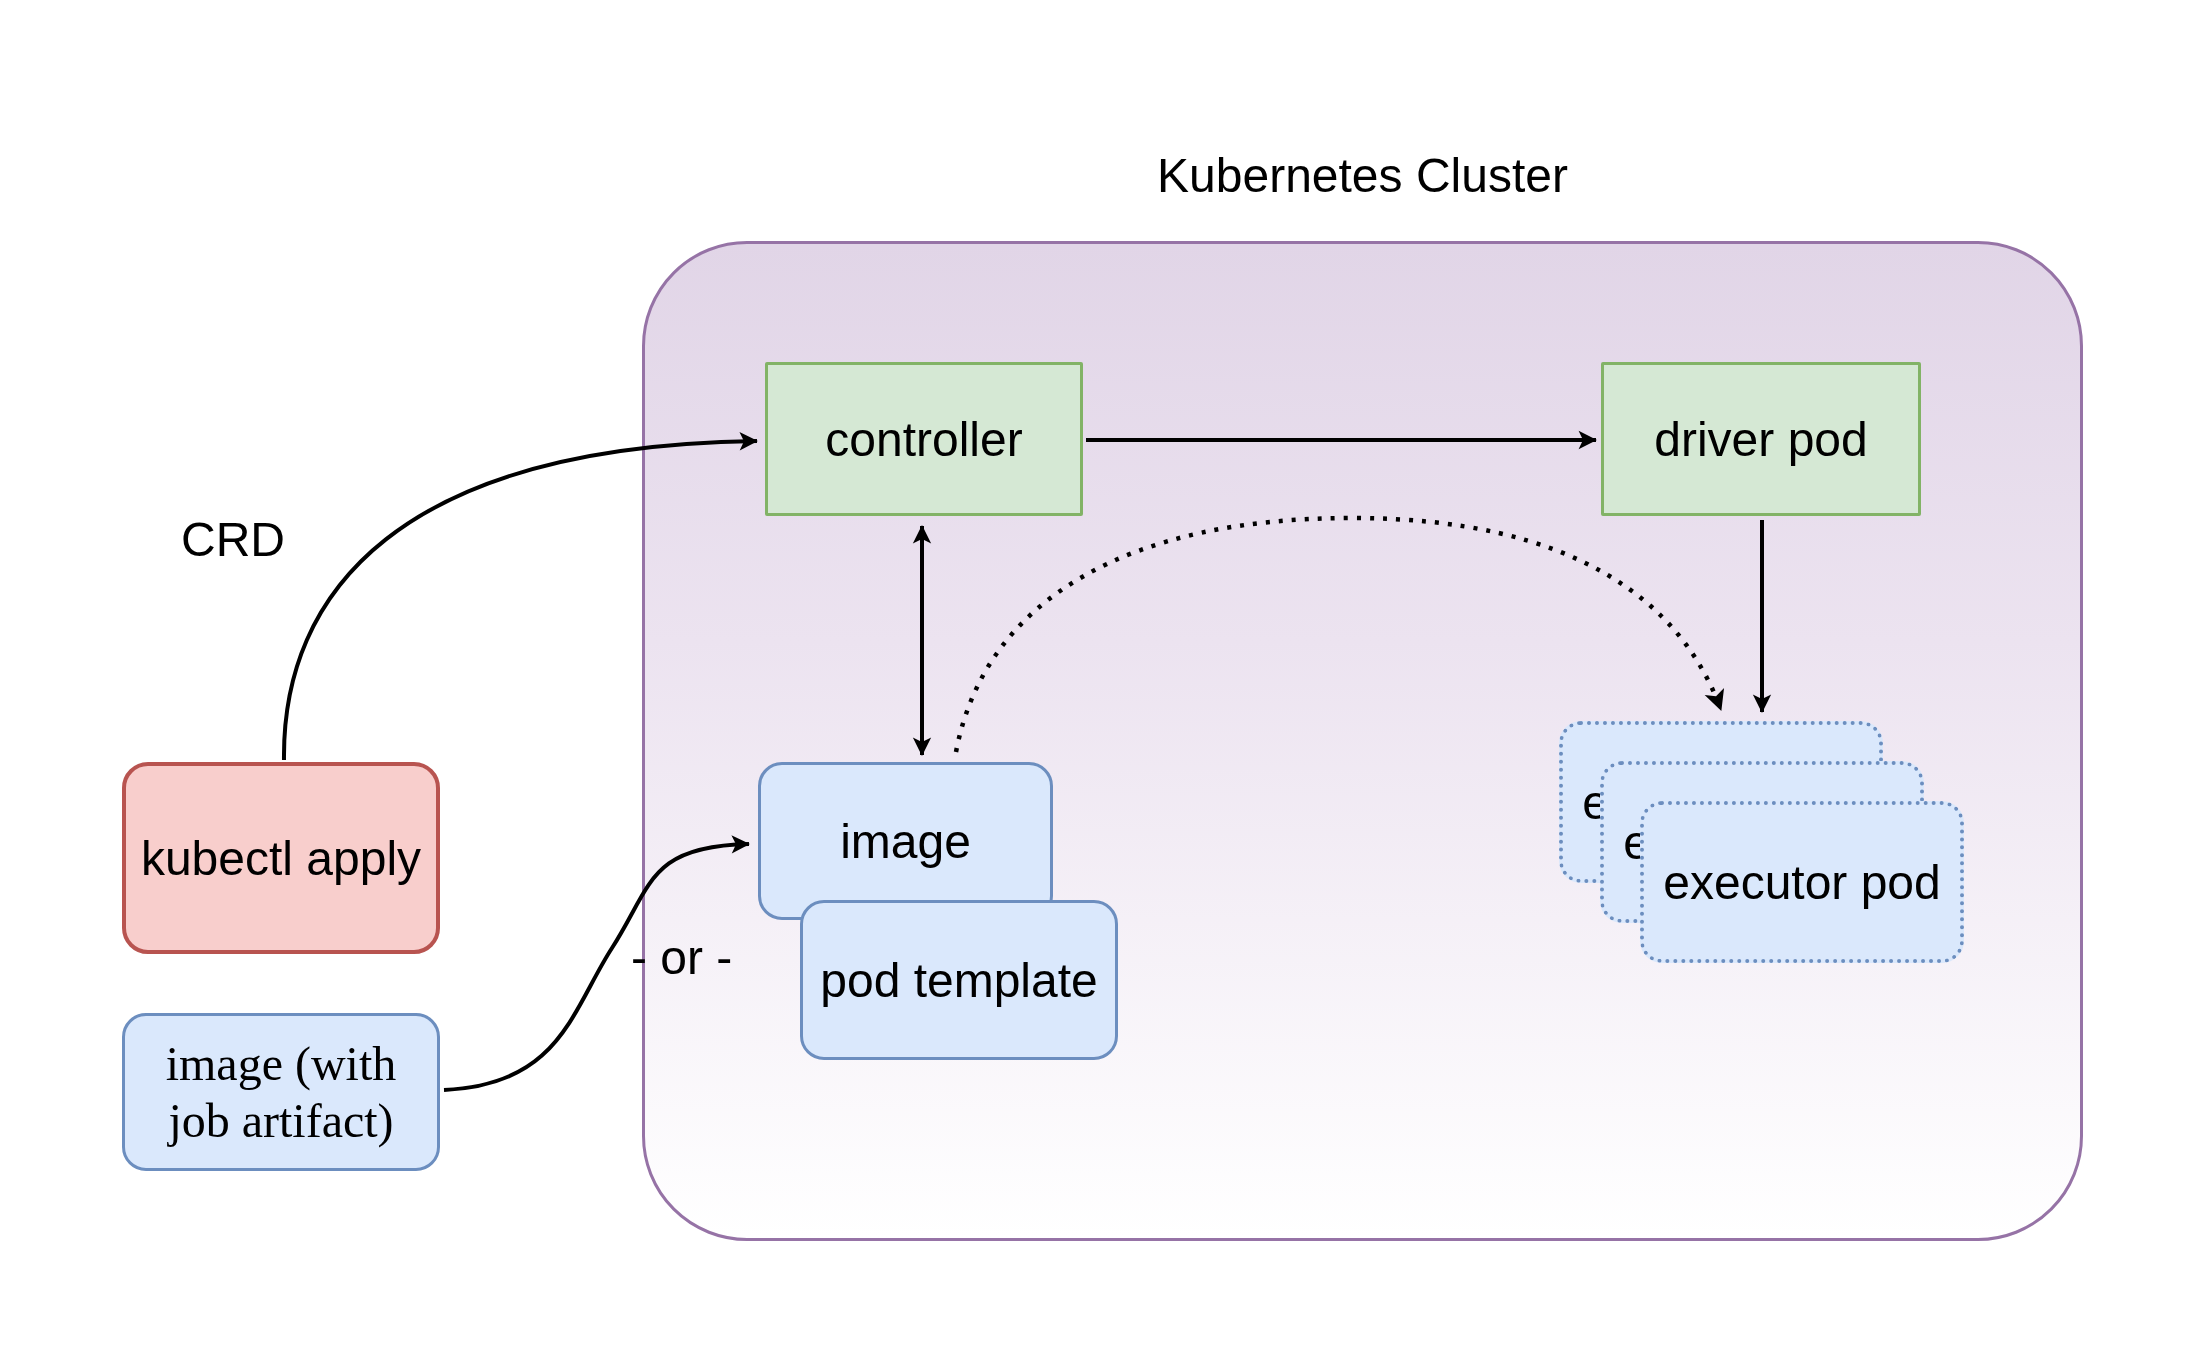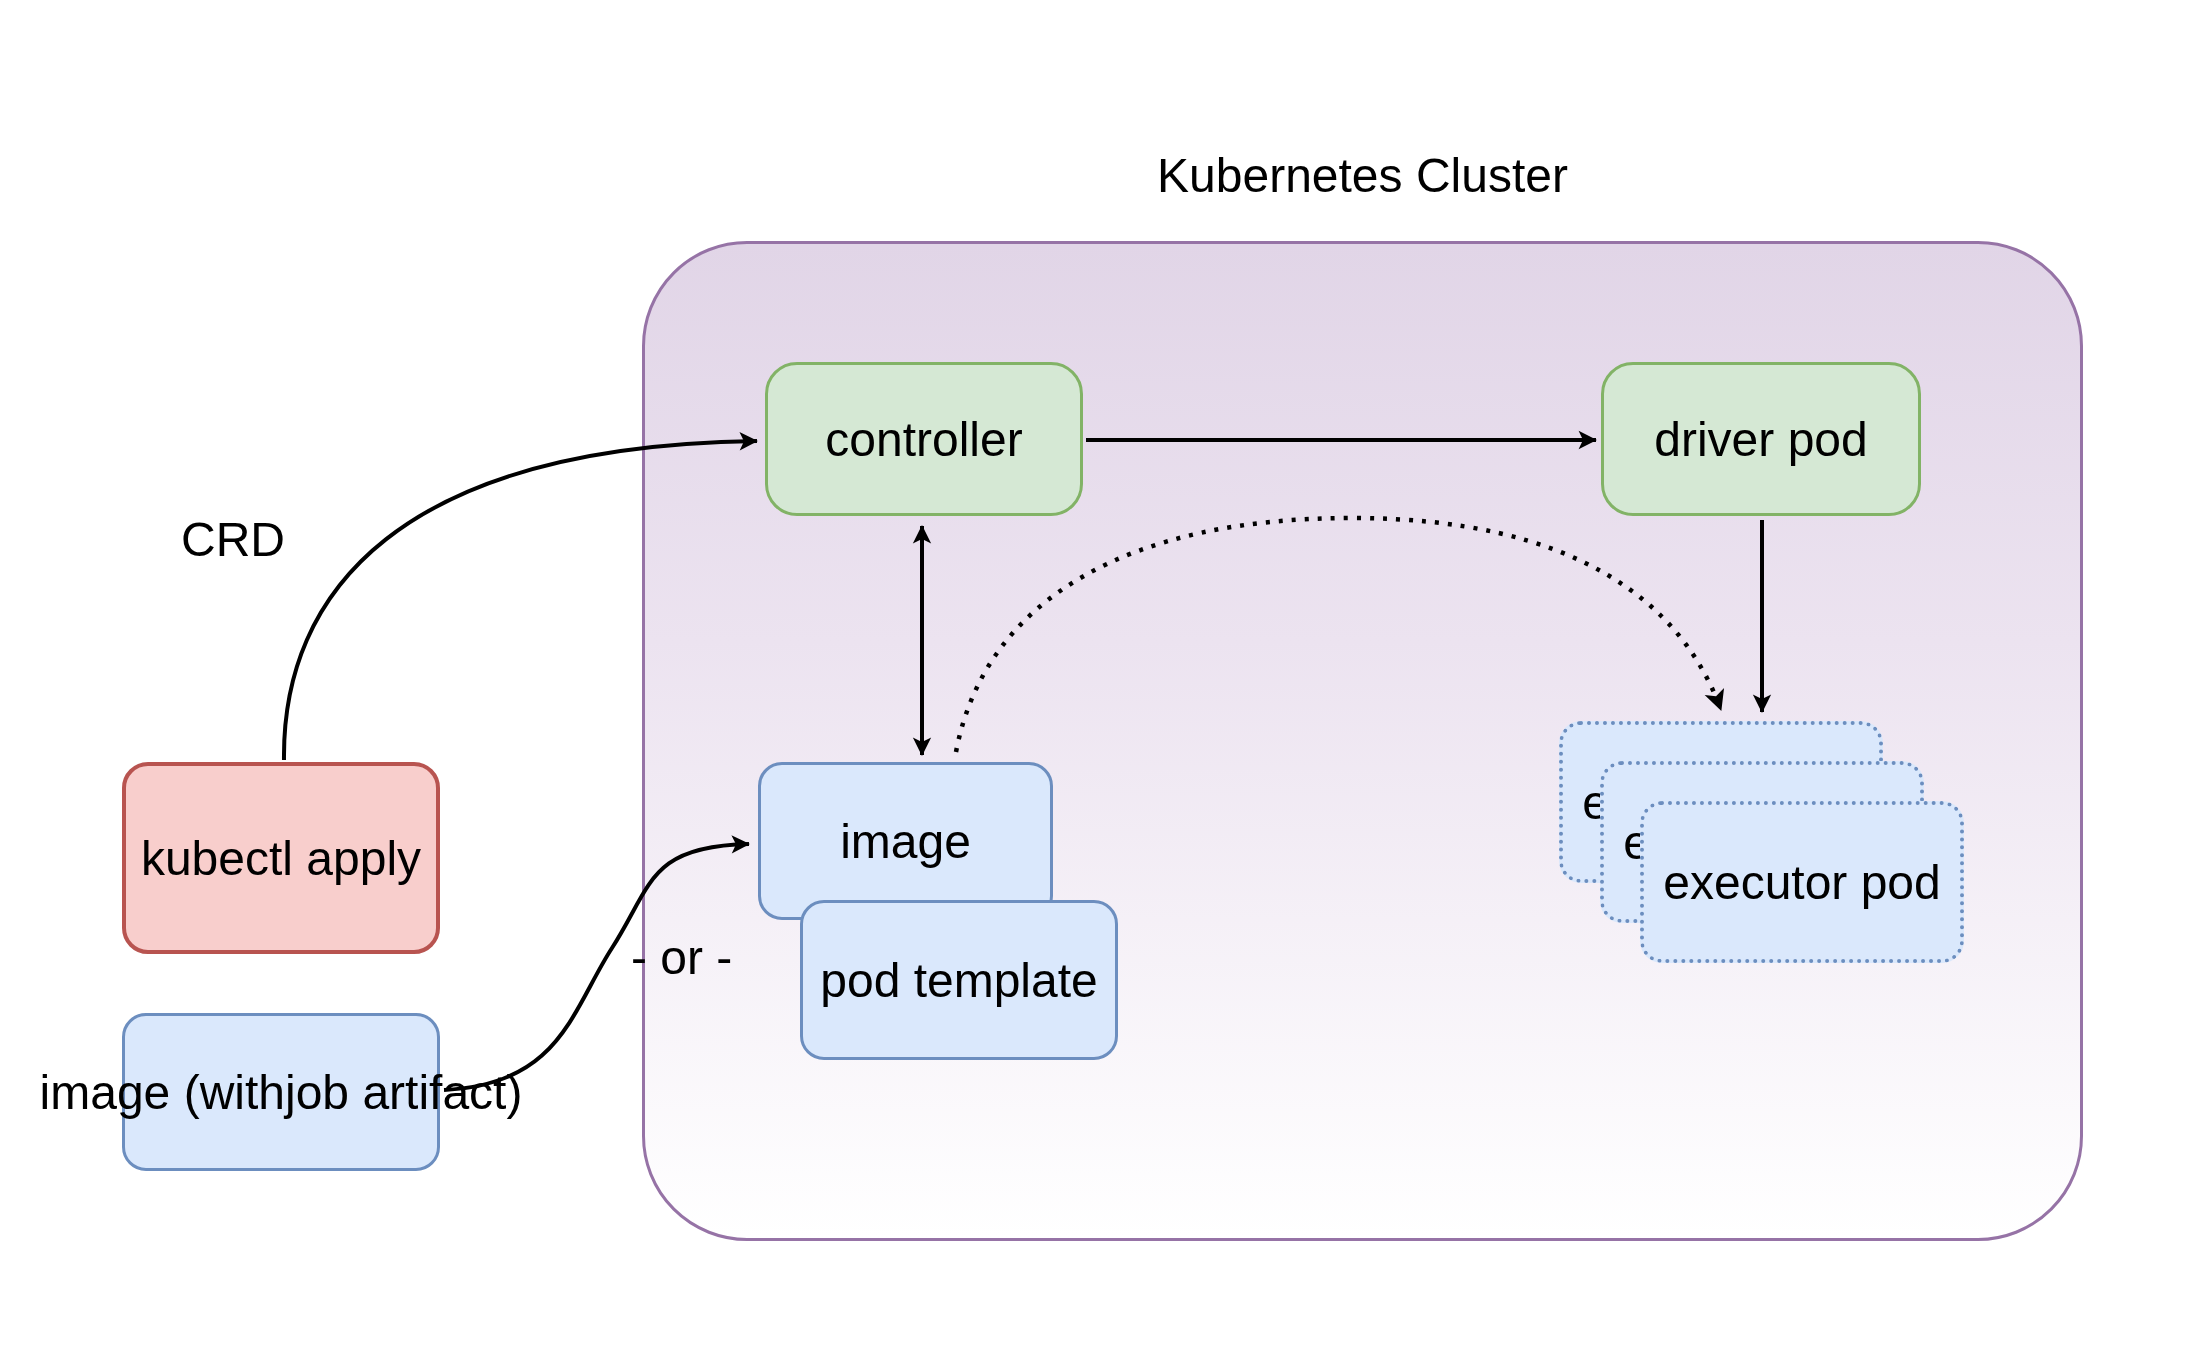--- a/index.html
+++ b/index.html
@@ -32,21 +32,21 @@
     position: absolute;
     display: flex; align-items: center; justify-content: center;
     font-size: 48px; white-space: nowrap;
     box-sizing: border-box; text-align: center;
   }
   .node .lbl { display: block; }
 
   .green {
     background: var(--green-fill);
     border: 3.5px solid var(--green-stroke);
-    border-radius: 32px;
+    border-radius: 2px;
     z-index: 3;
   }
   .red {
     background: var(--red-fill);
     border: 4.5px solid var(--red-stroke);
     border-radius: 26px;
     z-index: 3;
   }
   .blue {
     background: var(--blue-fill);
@@ -57,21 +57,21 @@
   .blue-dotted {
     background: var(--blue-fill);
     border: 4px dotted var(--blue-stroke);
     border-radius: 22px;
   }
 
   .node-controller    { left: 765px;  top: 362px;  width: 318px; height: 154px; }
   .node-driver-pod    { left: 1601px; top: 362px;  width: 320px; height: 154px; }
   .node-kubectl-apply { left: 122px;  top: 762px;  width: 318px; height: 192px; }
   .node-image-artifact{ left: 122px;  top: 1013px; width: 318px; height: 158px;
-                        flex-direction: row; line-height: 57px; }
+                        flex-direction: column; line-height: 57px; font-family: Liberation Serif, serif; }
   .node-image         { left: 758px;  top: 762px;  width: 295px; height: 158px; z-index: 3; }
   .node-pod-template  { left: 800px;  top: 900px;  width: 318px; height: 160px; z-index: 4; }
 
   .node-executor-back  { left: 1559px; top: 721px; width: 324px; height: 162px; z-index: 2; }
   .node-executor-mid   { left: 1600px; top: 761px; width: 324px; height: 162px; z-index: 3; }
   .node-executor-front { left: 1640px; top: 801px; width: 324px; height: 162px; z-index: 4; }
 
   .float-label {
     position: absolute; font-size: 48px; text-align: left;
     z-index: 5; white-space: nowrap;

